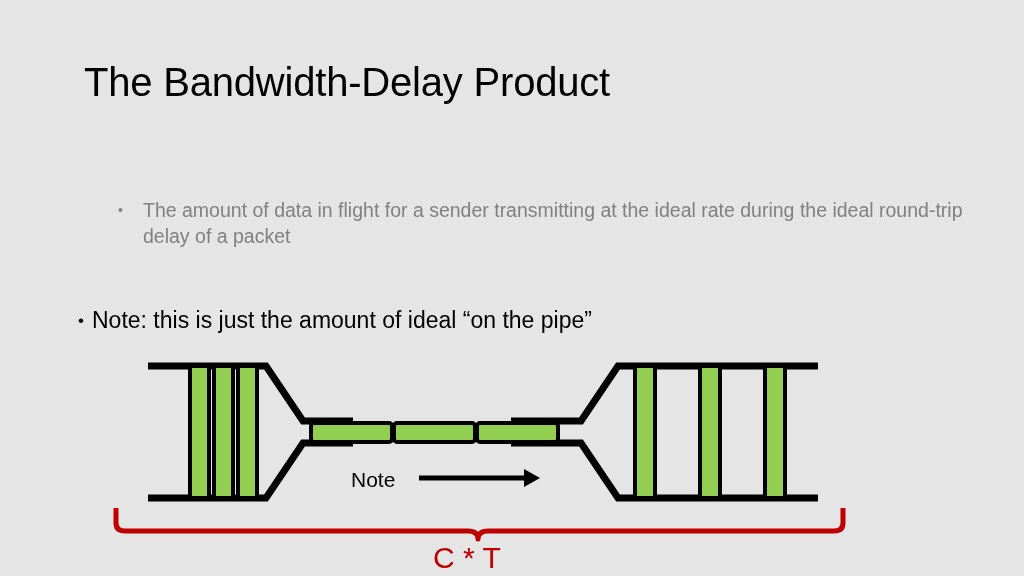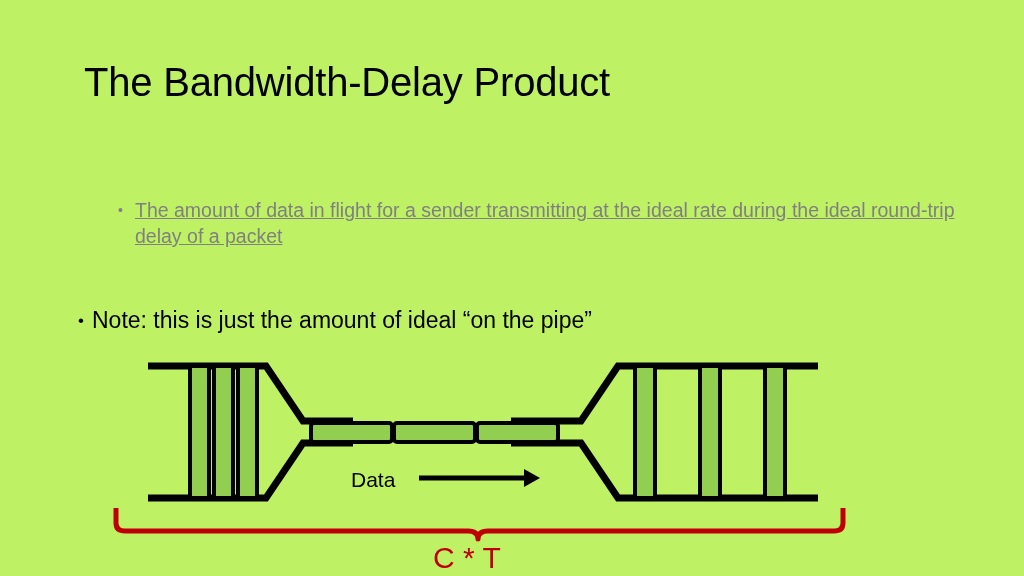--- a/index.html
+++ b/index.html
@@ -12,21 +12,21 @@
     background: #ffffff;
     font-family: "Liberation Sans", sans-serif;
     overflow: hidden;
     position: relative;
   }
   .slide {
     position: absolute;
     left: 0; top: 0;
     width: 1024px;
     height: 576px;
-    background: #bef264;
+    background: #e5e5e5;
   }
 
   
   .slide-title {
     position: absolute;
     left: 84px;
     top: 58px;
     font-size: 40px;
     line-height: 48px;
     color: #000000;
@@ -59,22 +59,21 @@
   }
   .bullet-l2 .dot {
     position: absolute;
     left: 0;
     top: 0;
     font-size: 14px;
     color: #808080;
   }
   .bullet-l2 .txt {
     display: block;
-    margin-left: 17px;
-    text-decoration: underline;
+    margin-left: 25px;
   }
 
   
   .diagram {
     position: absolute;
     left: 0;
     top: 0;
     width: 1024px;
     height: 576px;
     pointer-events: none;
@@ -151,19 +150,19 @@
              L116,523
              Q116,531 125,531
              L468,531
              Q478,531 478,539
              Q478,531 488,531
              L834,531
              Q843,531 843,523
              L843,508" fill="none" stroke="#C00000" stroke-width="5" stroke-linecap="butt" stroke-linejoin="round"></path>
   </svg>
 
-  <div class="data-label">Data</div>
+  <div class="data-label">Note</div>
 
   <div class="ct-label">
     <span class="inner">C * T</span>
   </div>
 
 </div>
 
 </body></html>

